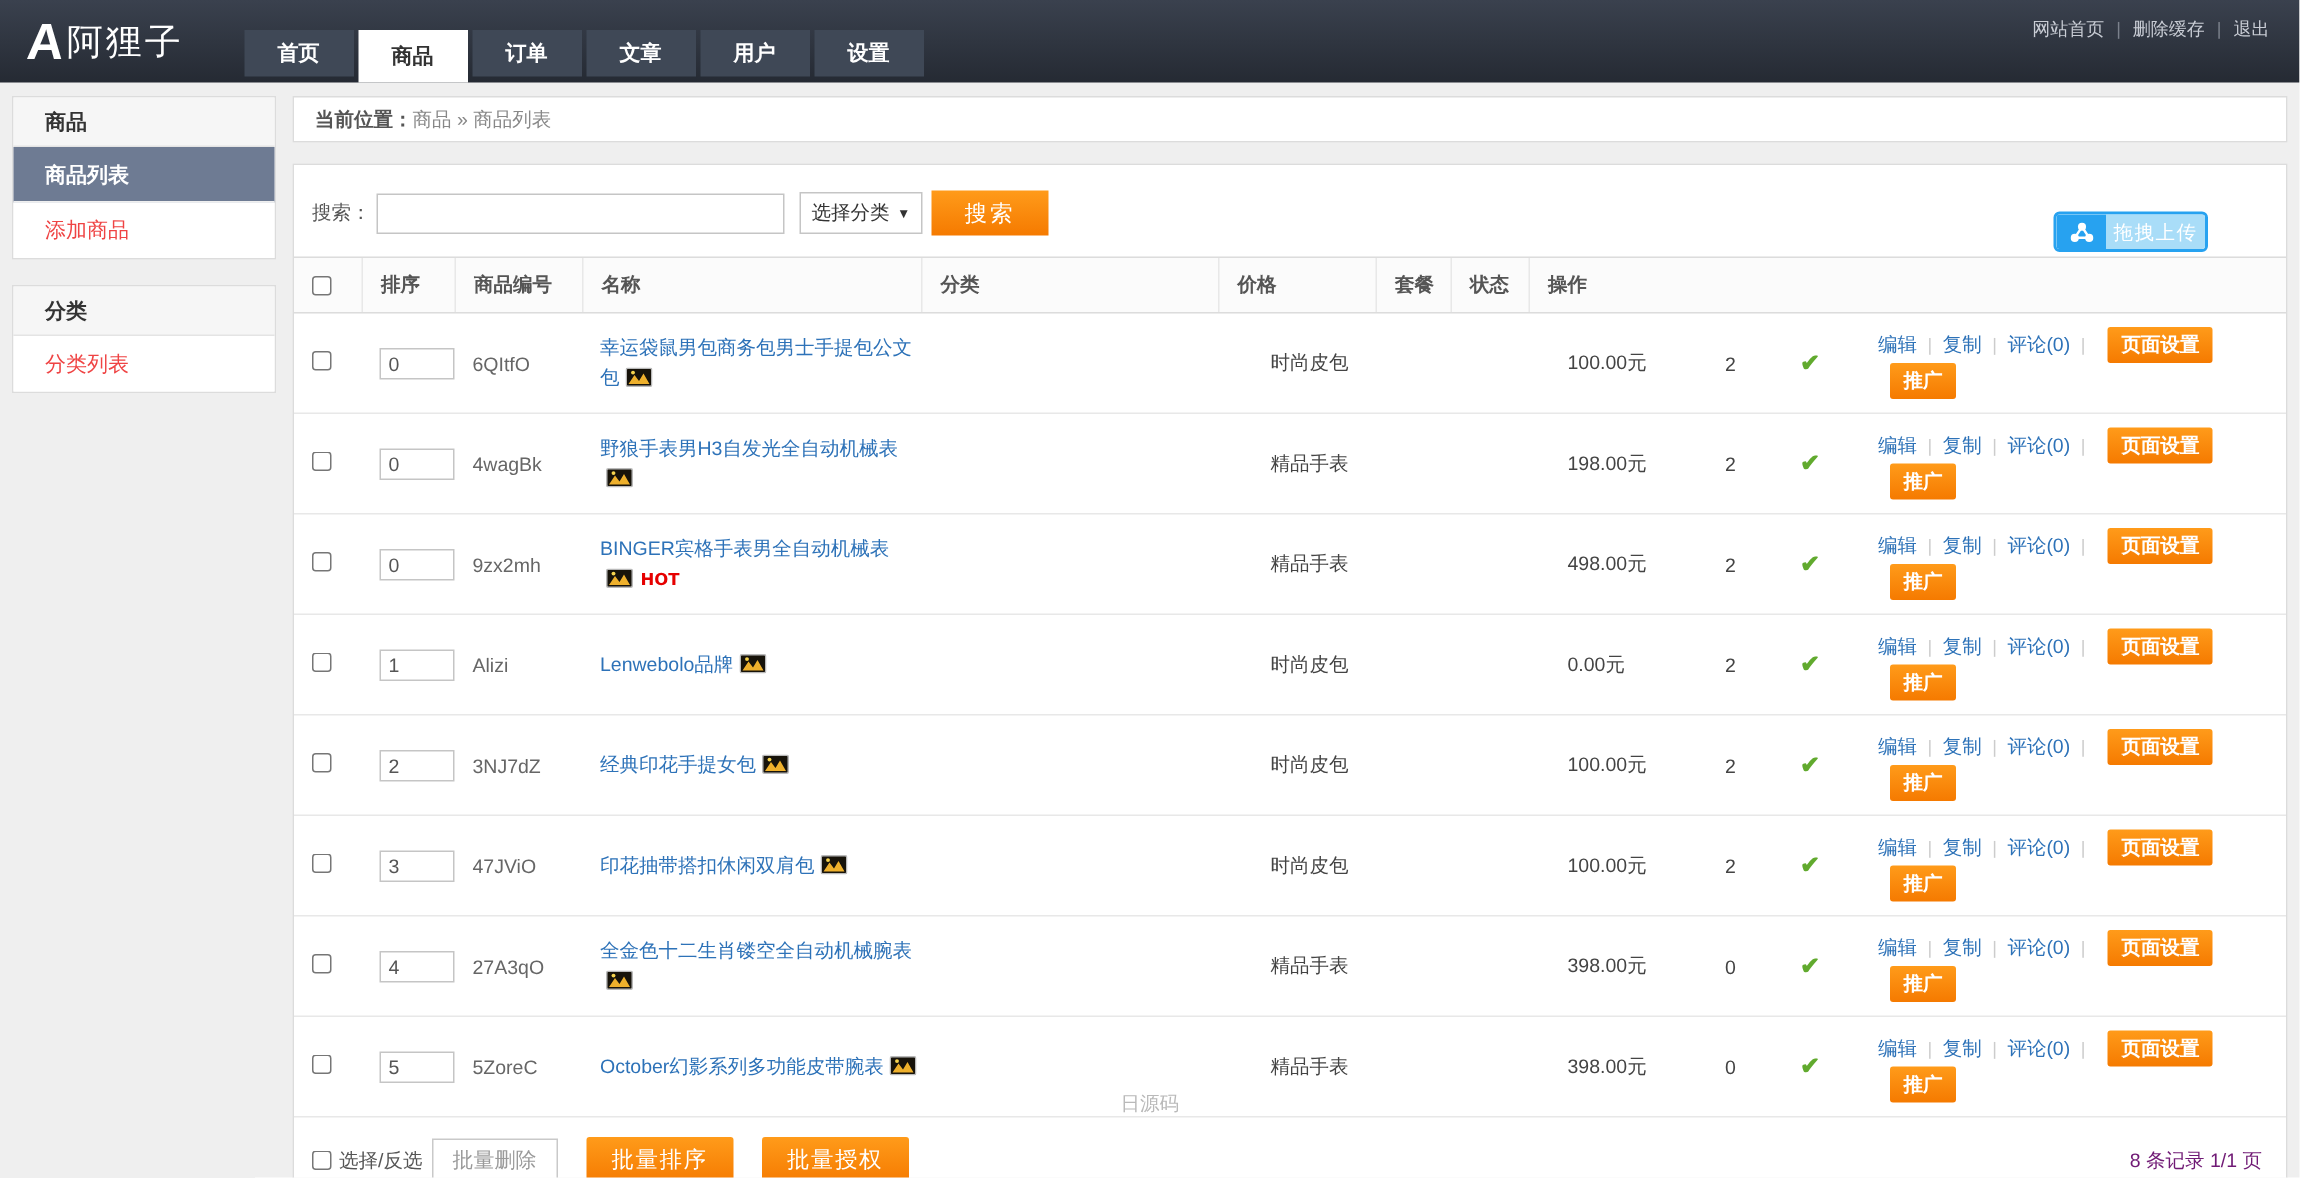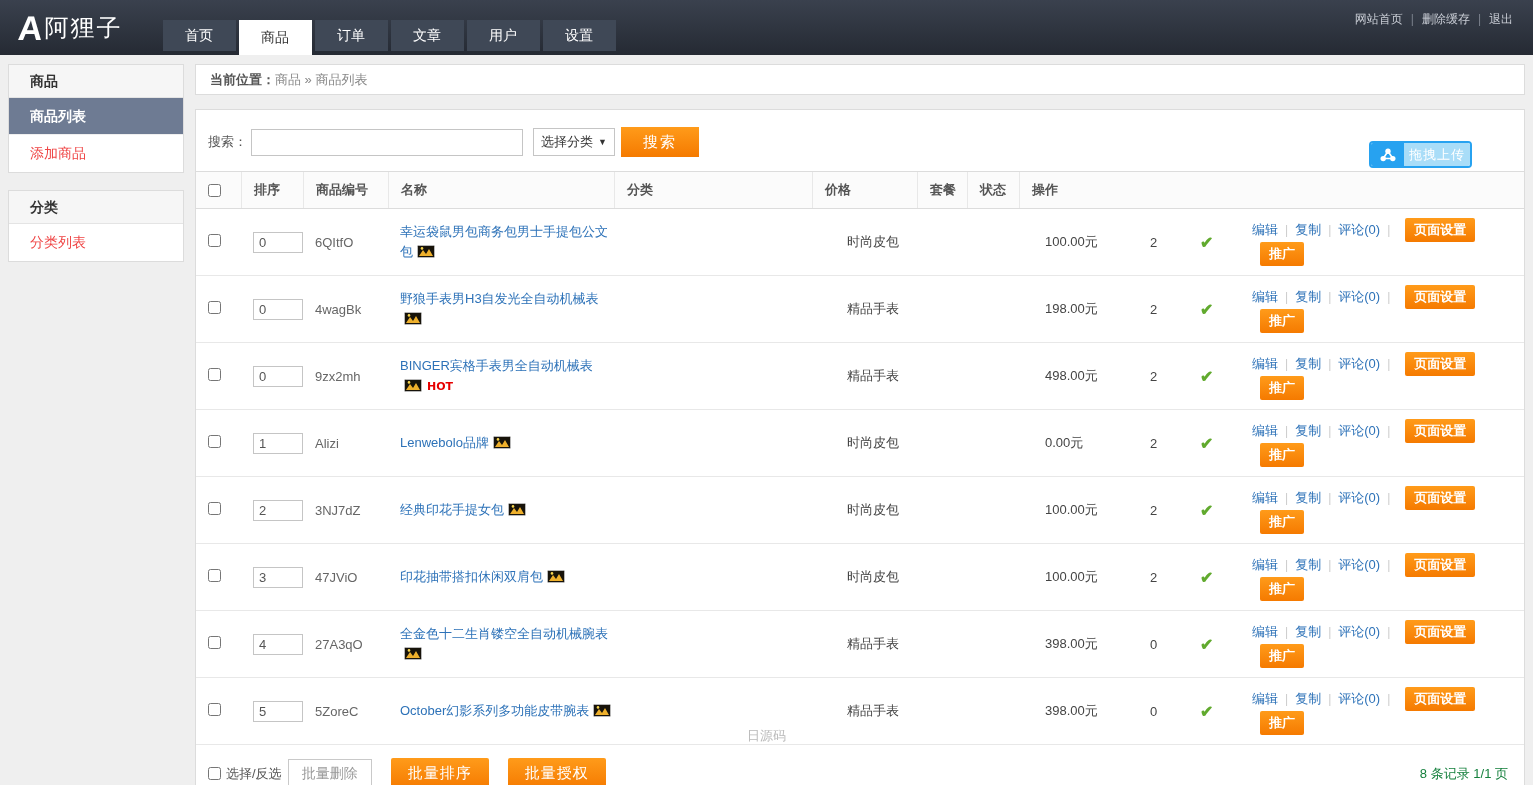--- a/index.html
+++ b/index.html
@@ -20,21 +20,21 @@
     z-index:5;
   }
   .logo { margin-left:18px; display:flex; align-items:center; color:#fff; cursor:pointer; }
   .logo-a { font-size:34px; font-weight:800; line-height:1; transform:skewX(-4deg); }
   .logo-text { font-size:24px; margin-left:2px; letter-spacing:2px; }
   .tabs { display:flex; gap:3px; margin-left:40px; align-self:flex-end; }
   .tab {
     width:73px; height:31px;
     display:flex; align-items:center; justify-content:center;
     background:#3f4856; color:#fff;
-    font-size:14px; font-weight:normal; cursor:pointer;text-align:center;
+    font-size:14px; font-weight:bold; cursor:pointer;text-align:center;
   }
   .tab.active { background:#fff; color:#333; height:35px; }
   .top-links { position:absolute; right:20px; top:11px; font-size:12px; color:#c9cdd5; }
   .top-links a { color:#c9cdd5; text-decoration:none; cursor:pointer; }
   .top-links .sep { color:#7b818c; margin:0 8px; }
   
   .sidebar { position:absolute; left:8px; top:64px; width:176px; }
   .side-group { background:#fff; border:1px solid #dcdcdc; margin-bottom:17px; }
   .side-header {
     height:33px; line-height:33px; padding-left:21px;
@@ -115,21 +115,21 @@
   .hot { color:#e60000; font-weight:bold; font-size:11px; margin-left:5px; font-family:"DejaVu Sans",sans-serif; }
   .check { color:#61aa2e; font-size:16px; font-weight:bold; }
   .alink { color:#2d72b8; text-decoration:none; font-size:13px; cursor:pointer; }
   .sep2 { color:#ccc; margin:0 7px; font-size:12px; }
   .btn-sm { height:24px; padding:0 9px; margin-left:8px; border-radius:2px; font-size:13px; font-weight:bold; }
   
   .footer-row { display:flex; align-items:center; padding:13px 12px; position:relative; }
   .select-all-label { font-size:13px; color:#555; margin-left:5px; }
   .btn-del { height:30px; padding:0 13px; background:#fff; border:1px solid #c9c9c9; color:#9a9a9a; font-size:14px; margin-left:6px; cursor:pointer; }
   .btn-batch { height:31px; padding:0 17px; font-size:15px; margin-left:19px; border-radius:2px; letter-spacing:1px; }
-  .records { position:absolute; right:16px; font-size:13px; color:#15803d;margin-left:32px; }
+  .records { position:absolute; right:16px; font-size:13px; color:#701a75;margin-left:32px; }
   .page-footer { position:absolute; left:0; width:100%; top:727px; text-align:center; color:#b9b9b9; font-size:13px; }
 </style>
 </head>
 <body>
 
 <div class="topbar">
   <div class="logo">
     <span class="logo-a">A</span>
     <span class="logo-text">阿狸子</span>
   </div>

